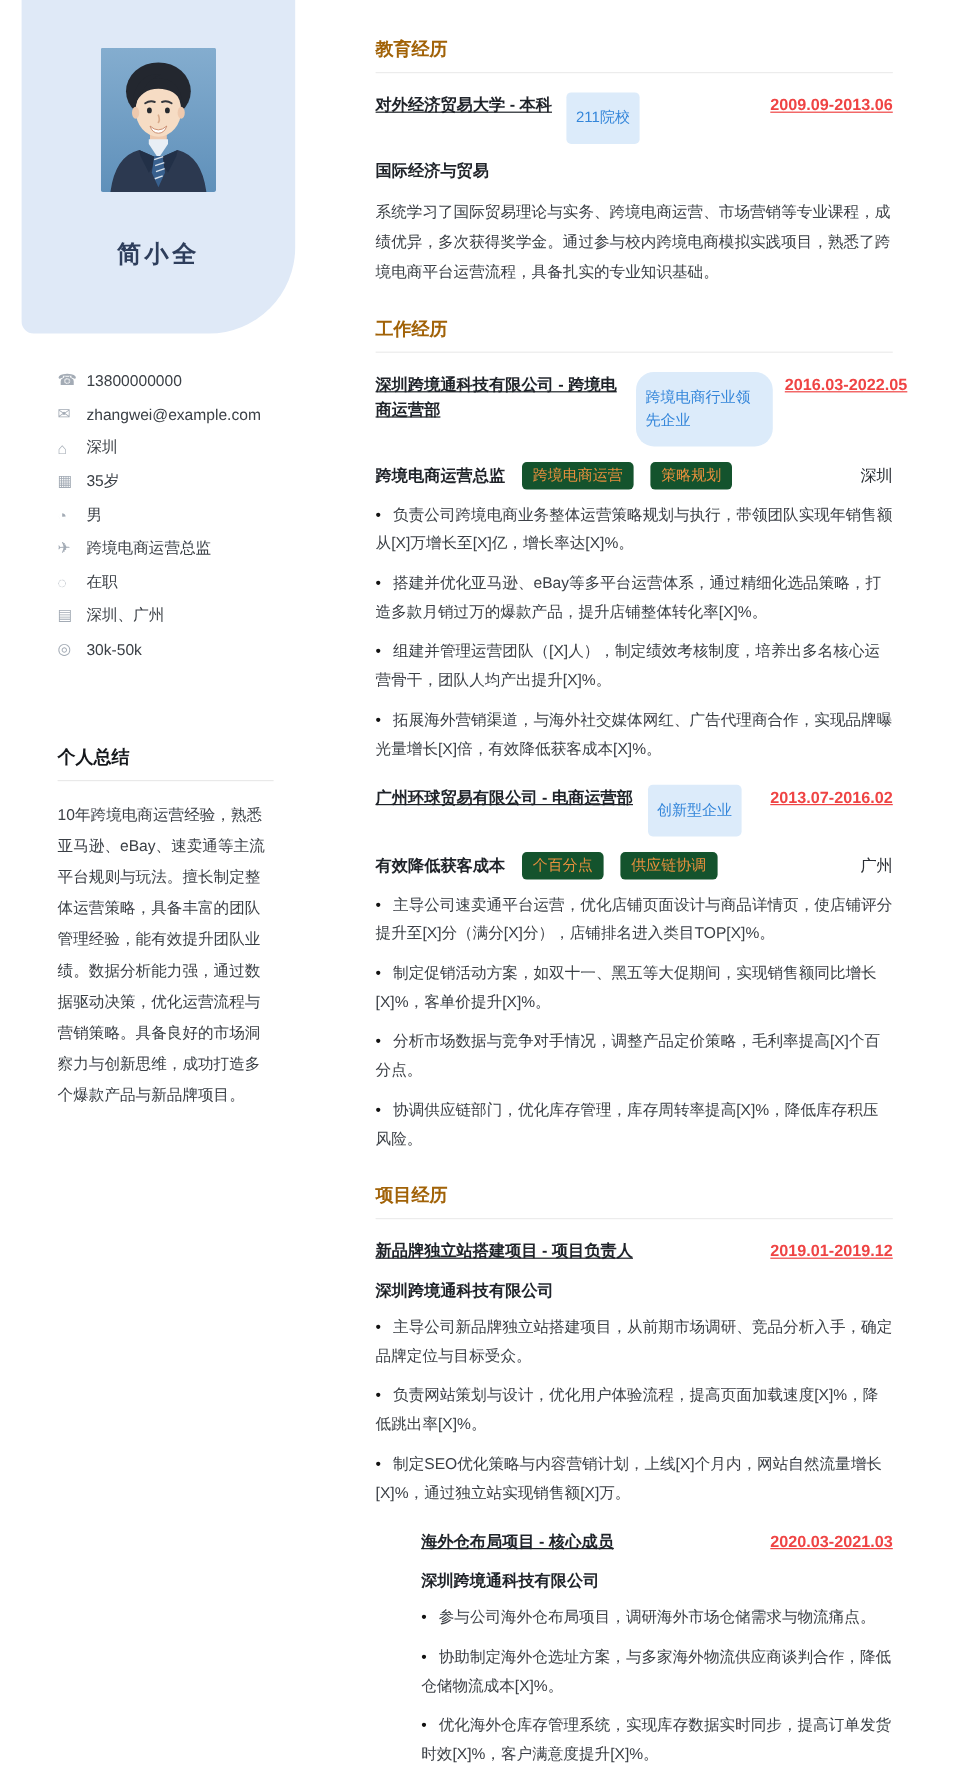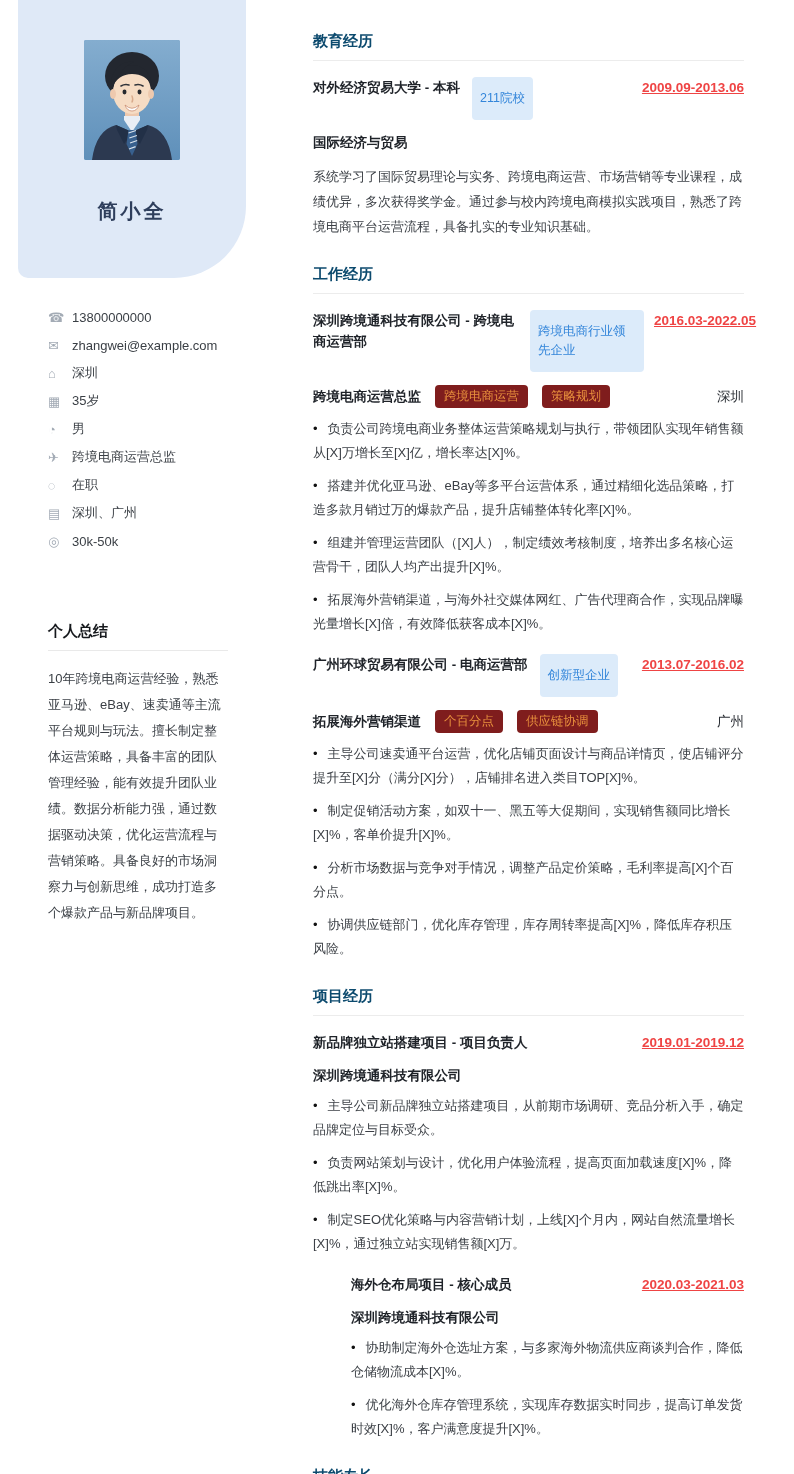--- a/index.html
+++ b/index.html
@@ -28,36 +28,36 @@
   .side-title {
     font-size:15px; font-weight:700; color:#15181c;
     padding-bottom:9px; border-bottom:1px solid #e9e9e9;
   }
   .summary-text { margin-top:15px; font-size:13px; line-height:26px; color:#3a3f45; }
 
   
   .main { position:absolute; left:313px; top:32px; width:431px; }
   .section { margin-bottom:26px; }
   .section-title {
-    font-size:15px; font-weight:700; color:#0c4a6e;
+    font-size:15px; font-weight:700; color:#a16207;
     padding-bottom:9px; border-bottom:1px solid #ececec;
   }
   .entry-head { display:flex; align-items:flex-start; margin-top:16px; font-size:13.5px; line-height:21px; }
-  .entry-title { font-weight:700; color:#1f2329; }
+  .entry-title { font-weight:700; color:#1f2329;text-decoration:underline; }
   .w-narrow { width:205px; flex:none; }
   .badge {
     background:#dcebfa; color:#3486da; font-size:12.5px; line-height:19px;
     padding:12px 8px; border-radius:4px; margin-left:12px; align-self:flex-start;
   }
-  .badge.w-badge { width:114px; flex:none; }
+  .badge.w-badge { width:114px; flex:none;border-radius:15px; }
   .date { margin-left:auto; font-weight:700; color:#ef4444; white-space:nowrap; padding-left:10px;text-decoration:underline; }
   .role-row { display:flex; align-items:center; margin-top:13px; font-size:13.5px; }
   .role { font-weight:700; color:#1f2329; }
   .tag {
-    background:#7f1d1d; color:#e8903d; font-size:12.5px; line-height:19px;
+    background:#14532d; color:#e8903d; font-size:12.5px; line-height:19px;
     padding:2px 9px; border-radius:4px; margin-left:14px;
   }
   .location { margin-left:auto; color:#2a2e34; font-weight:500; }
   .major { margin-top:14px; font-size:13.5px; font-weight:700; color:#1f2329; }
   .desc { margin-top:12px; font-size:13px; line-height:25px; color:#3c4046; }
   .bullets { margin-top:4px; }
   .bullet { font-size:13px; line-height:24px; color:#3c4046; margin-top:9px; }
   .bullet .dot { margin-right:10px; color:#111; }
   .job { margin-bottom:6px; }
 </style>
@@ -190,21 +190,21 @@
       </div>
     </div>
 
     <div class="job" style="margin-top:18px;">
       <div class="entry-head">
         <span class="entry-title">广州环球贸易有限公司 - 电商运营部</span>
         <span class="badge">创新型企业</span>
         <span class="date">2013.07-2016.02</span>
       </div>
       <div class="role-row">
-        <span class="role">拓展海外营销渠道</span>
+        <span class="role">有效降低获客成本</span>
         <span class="tag">个百分点</span>
         <span class="tag">供应链协调</span>
         <span class="location">广州</span>
       </div>
       <div class="bullets">
         <div class="bullet"><span class="dot">•</span><span>主导公司速卖通平台运营，优化店铺页面设计与商品详情页，使店铺评分提升至[X]分（满分[X]分），店铺排名进入类目TOP[X]%。</span></div>
         <div class="bullet"><span class="dot">•</span><span>制定促销活动方案，如双十一、黑五等大促期间，实现销售额同比增长[X]%，客单价提升[X]%。</span></div>
         <div class="bullet"><span class="dot">•</span><span>分析市场数据与竞争对手情况，调整产品定价策略，毛利率提高[X]个百分点。</span></div>
         <div class="bullet"><span class="dot">•</span><span>协调供应链部门，优化库存管理，库存周转率提高[X]%，降低库存积压风险。</span></div>
       </div>
@@ -227,20 +227,21 @@
       </div>
     </div>
 
     <div class="job" style="margin-top:18px;margin-left:38px;">
       <div class="entry-head">
         <span class="entry-title">海外仓布局项目 - 核心成员</span>
         <span class="date">2020.03-2021.03</span>
       </div>
       <div class="major">深圳跨境通科技有限公司</div>
       <div class="bullets">
+        <div class="bullet"><span class="dot">•</span><span>参与公司海外仓布局项目，调研海外市场仓储需求与物流痛点。</span></div>
         <div class="bullet"><span class="dot">•</span><span>协助制定海外仓选址方案，与多家海外物流供应商谈判合作，降低仓储物流成本[X]%。</span></div>
         <div class="bullet"><span class="dot">•</span><span>优化海外仓库存管理系统，实现库存数据实时同步，提高订单发货时效[X]%，客户满意度提升[X]%。</span></div>
       </div>
     </div>
   </div>
 
   <div class="section">
     <div class="section-title">技能专长</div>
 
   </div>

